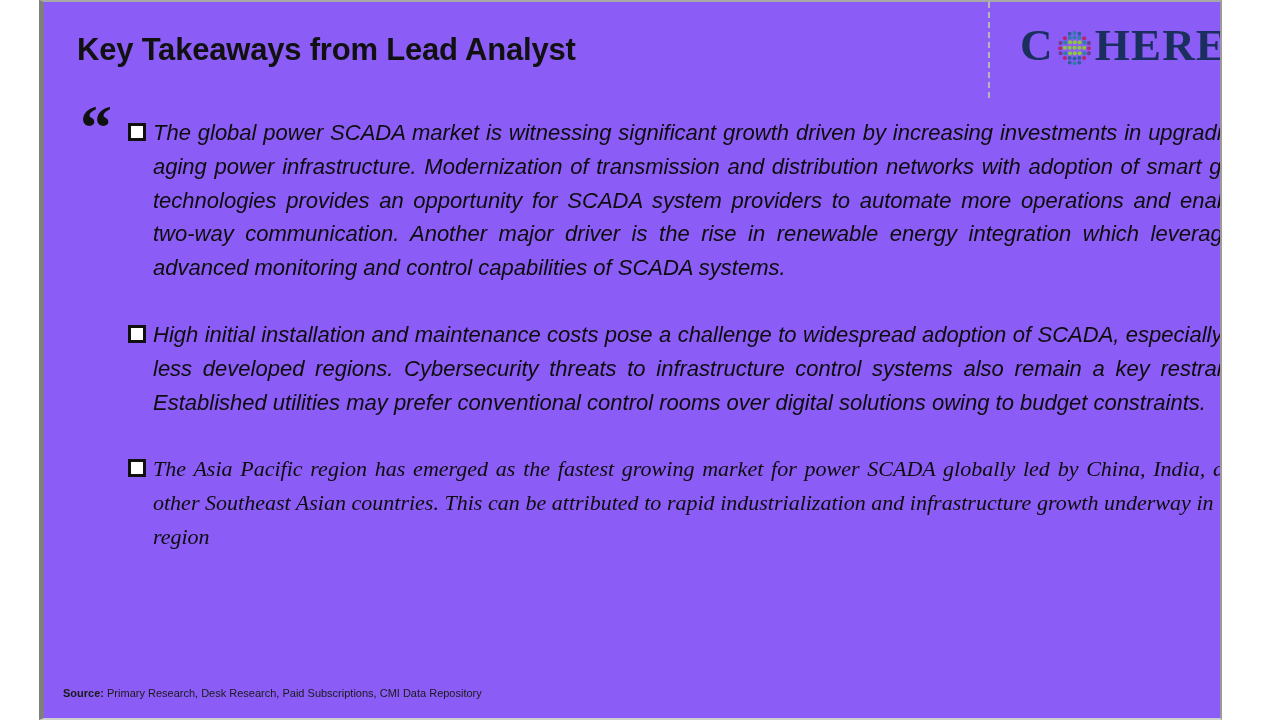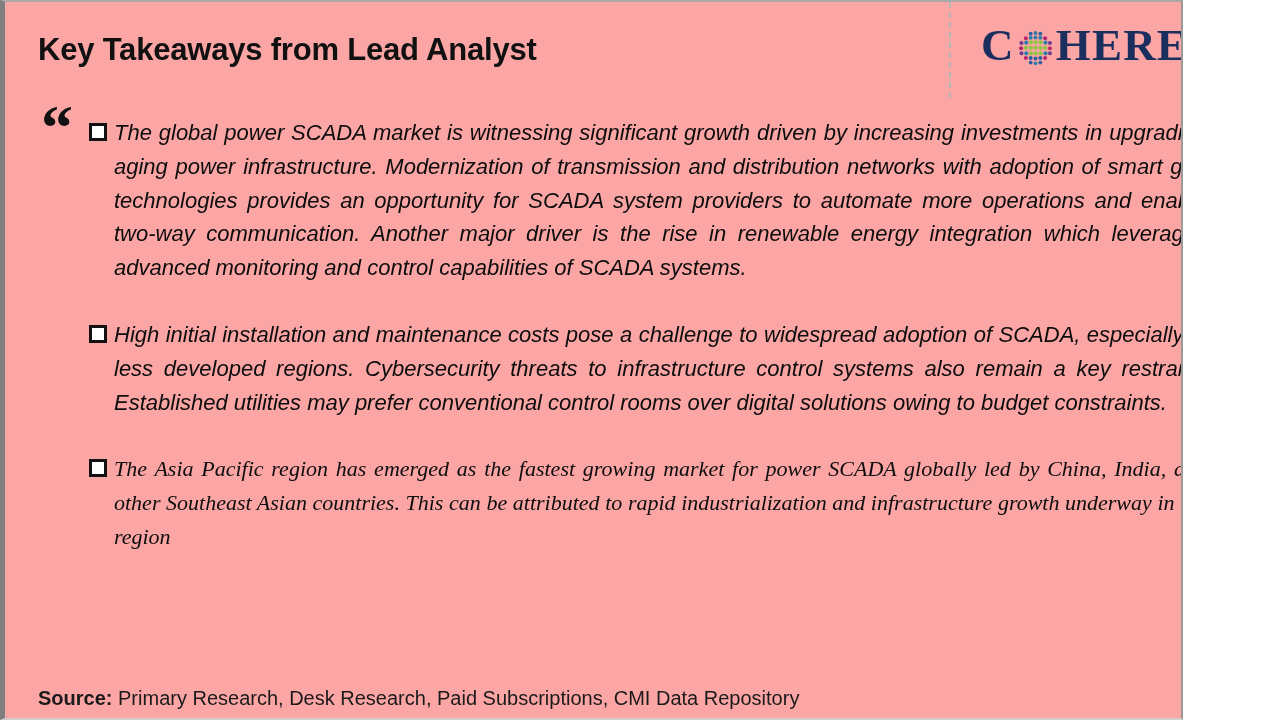--- a/index.html
+++ b/index.html
@@ -7,27 +7,28 @@
     padding: 0;
     background: #ffffff;
   }
   body {
     font-family: "Liberation Sans", "DejaVu Sans", sans-serif;
   }
   #slide {
     position: relative;
     width: 1183px;
     height: 720px;
-    background: #fca5a5;
+    background: #8b5cf6;
     overflow: hidden;
     box-sizing: border-box;
     border-left: 5px solid #7f7f7f;
     border-right: 2px solid #9a9a9a;
     border-top: 2px solid #a8a8a8;
     border-bottom: 2px solid #cfcfcf;
+    margin-left: 39px;
   }
 
   
   #page-title {
     position: absolute;
     left: 33px;
     top: 30px;
     font-size: 31px;
     font-weight: bold;
     color: #111111;
@@ -132,23 +133,23 @@
     height: 12px;
     border: 3px solid #111111;
     background: #ffffff;
     box-sizing: content-box;
   }
   .takeaway-text { display: block; }
 
   
   #source-line {
     position: absolute;
-    left: 33px;
+    left: 19px;
     top: 685px;
-    font-size: 20px;
+    font-size: 11px;
     color: #1a1a1a;
     white-space: nowrap;
     text-align: right;
   }
   #source-label {
     font-weight: bold;
   }
   #source-value {
     font-weight: normal;
   }

